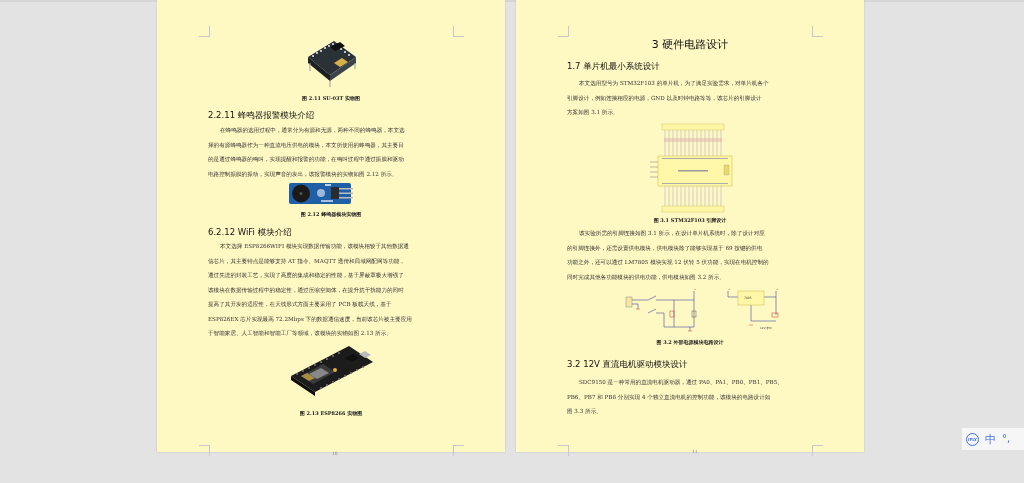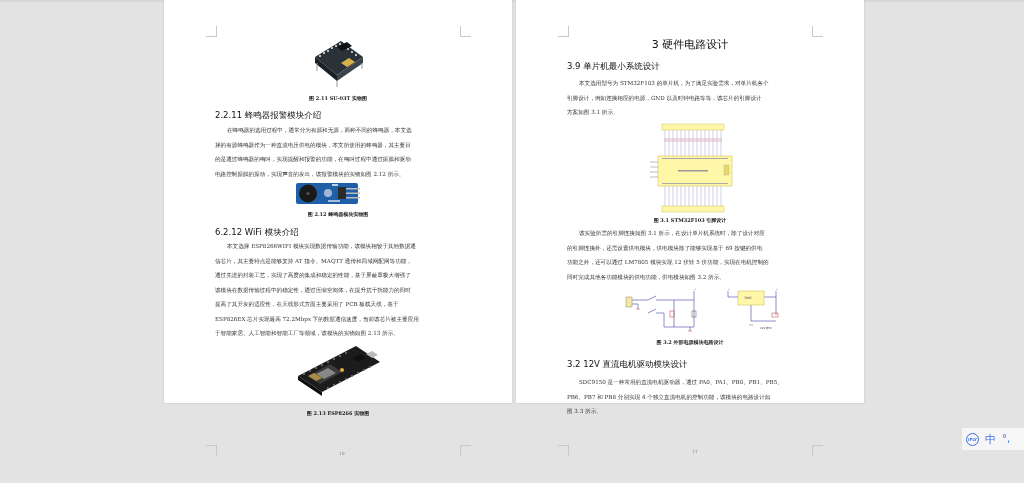--- a/index.html
+++ b/index.html
@@ -4,24 +4,24 @@
 <style>
   html, body { margin: 0; padding: 0; }
   body {
     width: 1024px; height: 483px; overflow: hidden;
     background: #e3e3e3;
     font-family: "DejaVu Serif", "Liberation Serif", serif;
     position: relative;
   }
   .topbar { position: absolute; left: 0; top: 0; width: 1024px; height: 2px; background: #d6d6d6; }
   .page {
-    position: absolute; top: 0; height: 403px; background: #ffffff;
+    position: absolute; top: 0; height: 452px; background: #fef9c3;
     box-shadow: 0 0 2px rgba(0,0,0,0.15);
   }
-  #page-left { left: 164px; width: 348px; }
+  #page-left { left: 157px; width: 348px; }
   #page-right { left: 516px; width: 348px; }
   .corner { position: absolute; width: 10px; height: 10px; border-color: #c8c8c8; border-style: solid; border-width: 0; }
   .c-tl { border-right-width: 1px; border-bottom-width: 1px; }
   .c-tr { border-left-width: 1px; border-bottom-width: 1px; }
   .c-bl { border-right-width: 1px; border-top-width: 1px; }
   .c-br { border-left-width: 1px; border-top-width: 1px; }
 
   .abs { position: absolute; }
   .caption {
     position: absolute; font-size: 5px; font-weight: bold; color: #222;
@@ -157,21 +157,21 @@
   <div class="pagenum" style="left:175px;top:451px;">10</div>
 </div>
 
 <div class="page" id="page-right">
   <div class="corner c-tl" style="left:42px;top:26px;"></div>
   <div class="corner c-tr" style="left:296px;top:26px;"></div>
   <div class="corner c-bl" style="left:42px;top:445px;"></div>
   <div class="corner c-br" style="left:296px;top:445px;"></div>
 
   <div class="chapter" style="left:0;width:348px;top:37px;">3 硬件电路设计</div>
-  <div class="h3" style="left:51px;top:61px;">3.9  单片机最小系统设计</div>
+  <div class="h3" style="left:51px;top:61px;">1.7  单片机最小系统设计</div>
   <div class="para" style="left:51px;top:76px;width:258px;">
     <span class="line indent">本文选用型号为 STM32F103 的单片机，为了满足实验需求，对单片机各个</span>
     <span class="line">引脚设计，例如连接相应的电源，GND 以及时钟电路等等，该芯片的引脚设计</span>
     <span class="line">方案如图 3.1 所示。</span>
   </div>
 
   <svg class="abs img-stm" viewBox="0 0 90 92">
     <rect x="14" y="2" width="62" height="6" fill="#fff7a8" stroke="#c9b94a" stroke-width="0.4"></rect>
     <rect x="14" y="84" width="62" height="6" fill="#fff7a8" stroke="#c9b94a" stroke-width="0.4"></rect>
     <g stroke="#8888cc" stroke-width="0.4">

